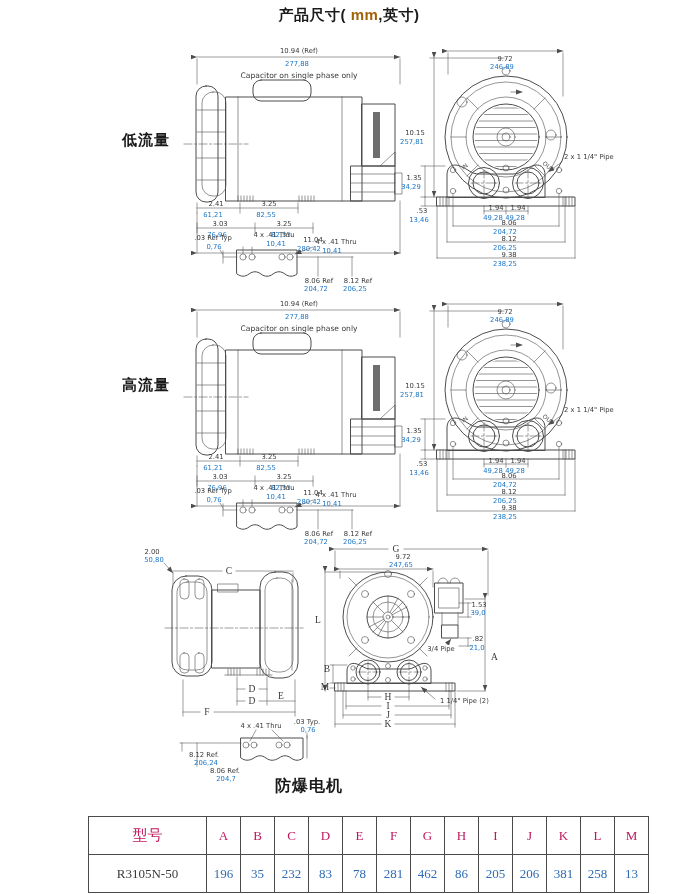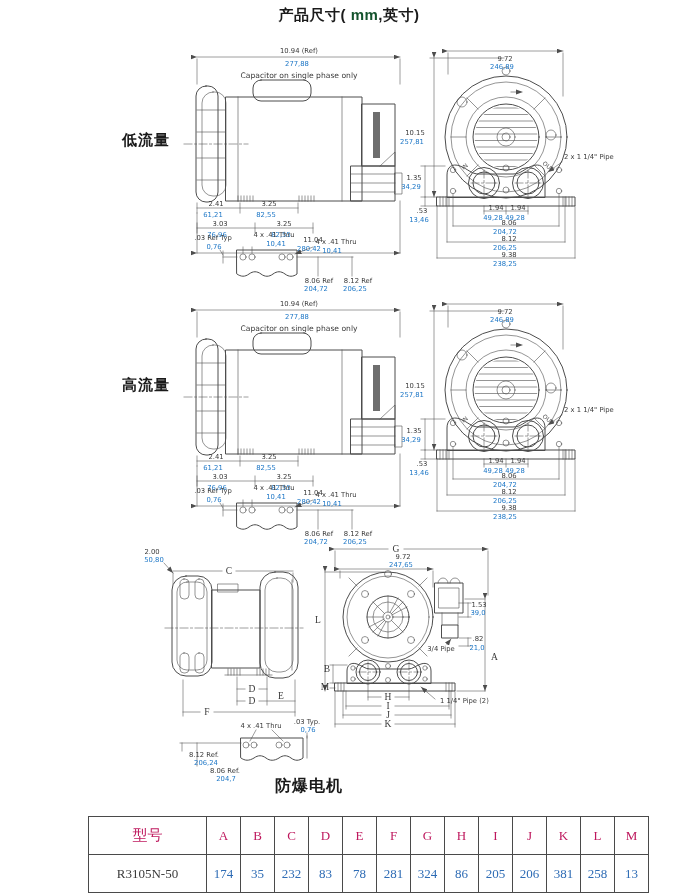--- a/index.html
+++ b/index.html
@@ -1,20 +1,20 @@
 <!DOCTYPE html>
 <html><head>
 <meta charset="utf-8">
 <style>
   html,body{margin:0;padding:0;background:#ffffff;}
   .page{position:relative;width:698px;height:894px;background:#fff;overflow:hidden;
         font-family:"Liberation Sans",sans-serif;color:#2e2e2e;}
   .title{position:absolute;left:0;top:6px;width:698px;text-align:center;
          font-size:15px;font-weight:bold;color:#1a1a1a;letter-spacing:.5px;}
-  .title .mm{color:#14532d;}
+  .title .mm{color:#a16207;}
   .sec-label{position:absolute;font-size:15px;font-weight:bold;color:#1a1a1a;letter-spacing:1px;margin-left:27px;}
   .motor-label{position:absolute;left:275px;top:776px;font-size:16px;font-weight:bold;color:#1a1a1a;letter-spacing:1px;}
   svg{position:absolute;overflow:visible;}
   
   .ln{fill:none;stroke:#4d4d4d;stroke-width:1;stroke-linejoin:round;stroke-linecap:square;}
   .thin{stroke-width:.6;}
   .dim{stroke-width:.55;}
   .cl{stroke-width:.55;stroke-dasharray:8 2.5 2 2.5;}
   .slot{fill:#6e6e6e;stroke:none;}
   text{stroke:none;font-family:"DejaVu Sans",sans-serif;font-size:6.8px;}
@@ -691,27 +691,27 @@
       <td class="cv">G</td>
       <td class="cv">H</td>
       <td class="cv">I</td>
       <td class="cv">J</td>
       <td class="cv">K</td>
       <td class="cv">L</td>
       <td class="cv">M</td>
     </tr>
     <tr class="vals">
       <td class="c0">R3105N-50</td>
-      <td class="cv">174</td>
+      <td class="cv">196</td>
       <td class="cv">35</td>
       <td class="cv">232</td>
       <td class="cv">83</td>
       <td class="cv">78</td>
       <td class="cv">281</td>
-      <td class="cv">324</td>
+      <td class="cv">462</td>
       <td class="cv">86</td>
       <td class="cv">205</td>
       <td class="cv">206</td>
       <td class="cv">381</td>
       <td class="cv">258</td>
       <td class="cv">13</td>
     </tr>
   </tbody>
     </table>
 

